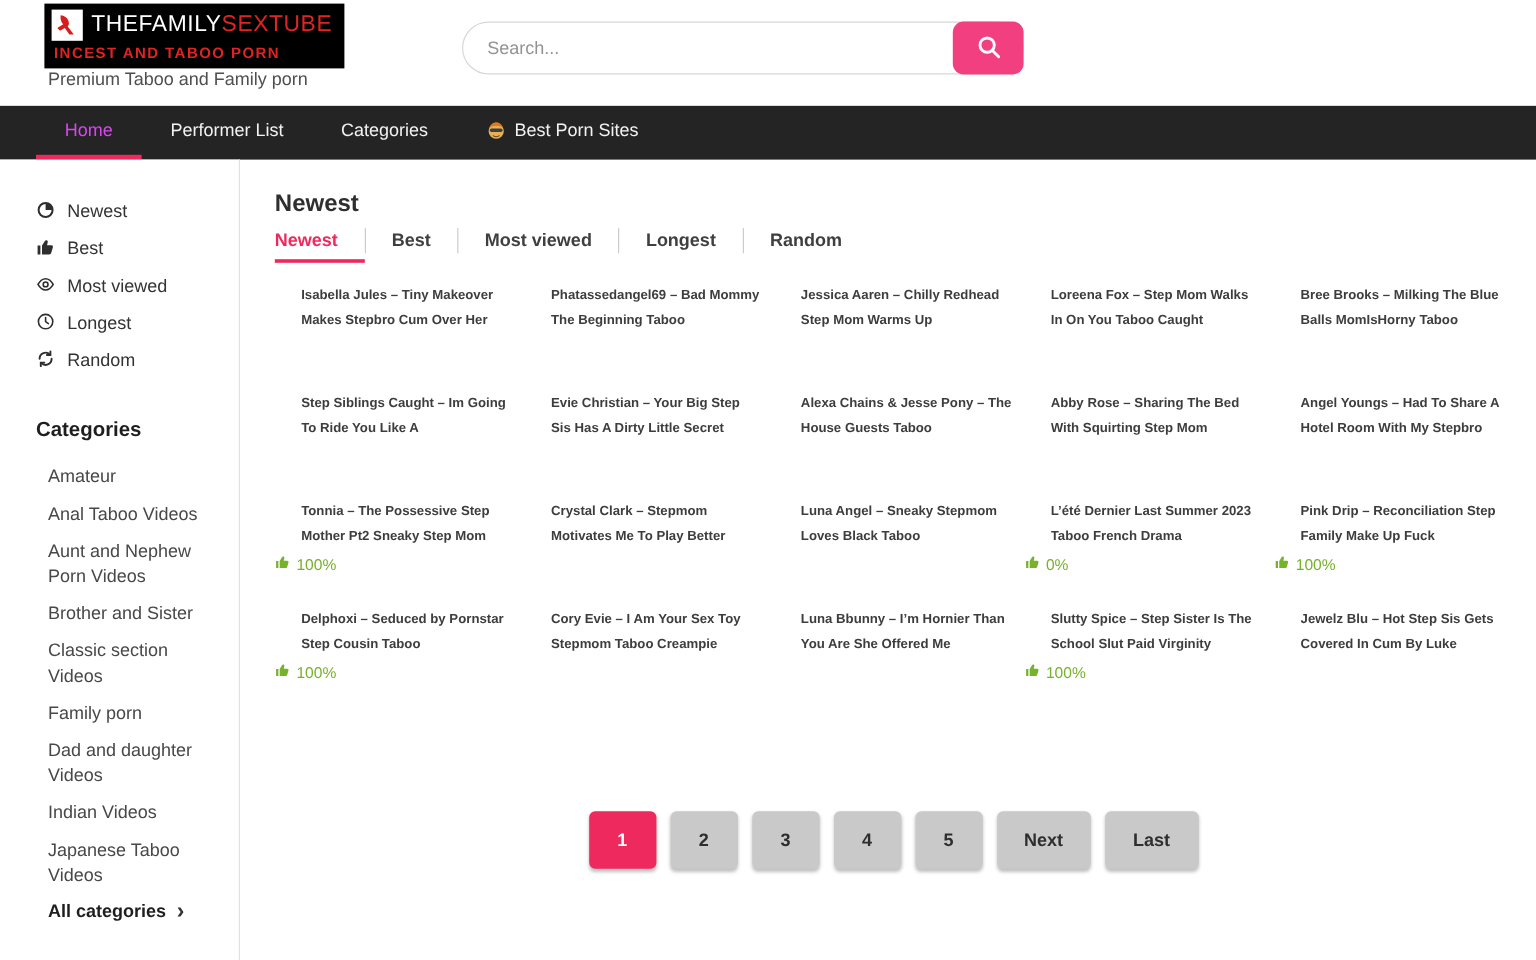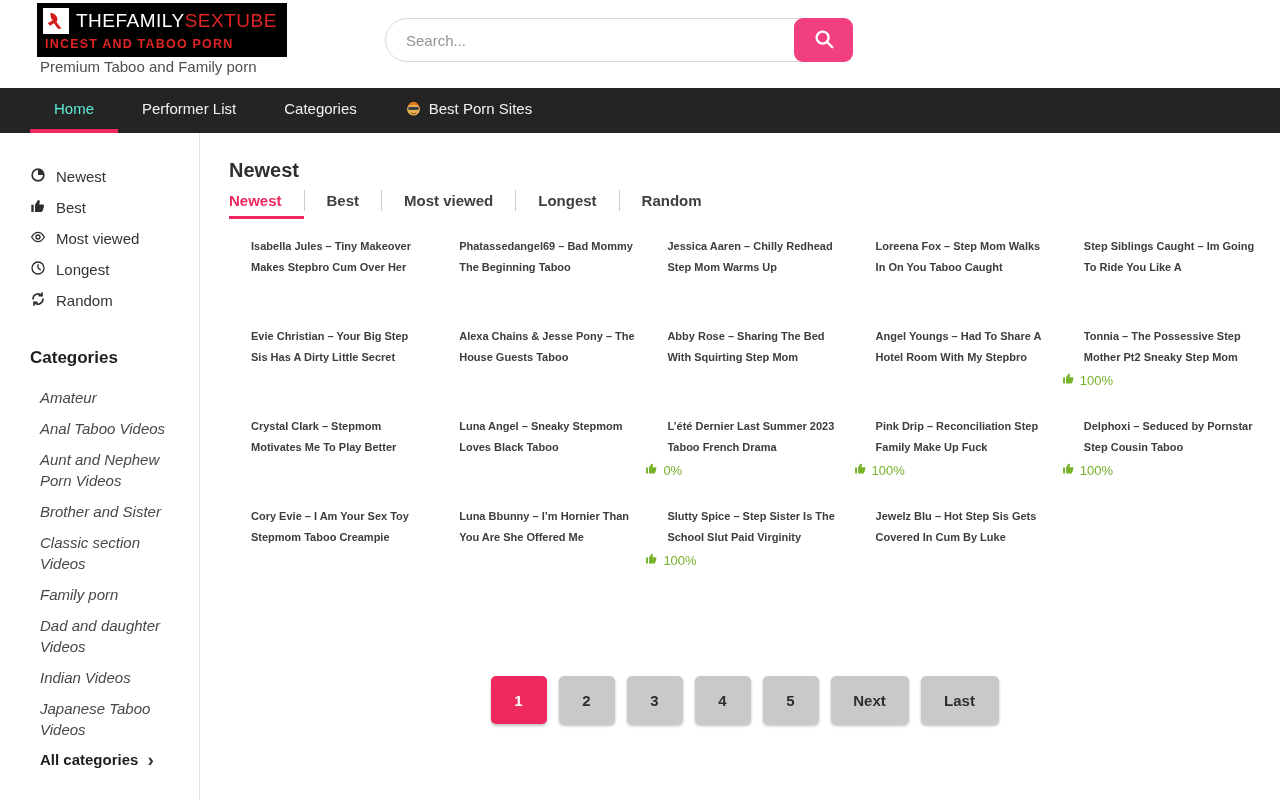--- a/index.html
+++ b/index.html
@@ -34,33 +34,33 @@
   .search-input::placeholder{ color:#939393; }
   .search-btn{ position:absolute; right:0; top:0; width:59px; height:44px; border:none;
                border-radius:9px; background:var(--search-button); cursor:pointer;
                display:flex; align-items:center; justify-content:center; }
   .search-btn svg{ width:22px; height:22px; }
 
   
   .nav{ height:45px; background:var(--nav-bg); display:flex; padding-left:30px; }
   .nav-item{ display:flex; align-items:center; gap:7px; padding:0 24px; color:#f2f2f2;
              font-size:15px; cursor:pointer; border-bottom:4px solid transparent; height:100%; }
-  .nav-item.active{ border-bottom-color:var(--accent); color:#5eead4; }
+  .nav-item.active{ border-bottom-color:var(--accent); color:#d946ef; }
   .nav-item .emoji-icon svg{ width:17px; height:17px; display:block; }
 
   
   .page{ display:flex; height:667px; }
   aside{ width:200px; min-width:200px; border-right:1px solid #e2e2e2; padding:28px 0 0 30px;
          background:#fff; }
   .sort-list{ list-style:none; }
   .sort-item{ display:flex; align-items:center; gap:10px; height:31px; font-size:15px;
               color:#333; cursor:pointer; }
   .sort-item svg{ width:16px; height:16px; flex:none; }
   .cat-heading{ font-size:17px; font-weight:bold; color:#1e1e1e; margin:32px 0 14px 0; }
-  .cat-list{ list-style:none; padding-left:10px;font-style:italic; }
+  .cat-list{ list-style:none; padding-left:10px; }
   .cat-item{ font-size:15px; color:#484848; line-height:21px; padding:5px 18px 5px 0;
              cursor:pointer; }
   .all-cats{ display:flex; align-items:center; gap:9px; font-size:15px; font-weight:bold;
              color:#1e1e1e; padding:6px 0 0 10px; cursor:pointer; }
   .all-cats .chev{ font-size:19px; line-height:15px; color:#333; }
 
   
   main{ flex:1; padding:24px 20px 0 29px; }
   .page-title{ font-size:20px; font-weight:bold; color:#2f2f2f; line-height:26px; }
   .tabs{ list-style:none; display:flex; margin-top:7px; height:30px; align-items:flex-start; }
@@ -222,20 +222,24 @@
   </div>
         <div class="video-card">
     <div class="video-title">Jessica Aaren – Chilly Redhead Step Mom Warms Up</div>
 
   </div>
         <div class="video-card">
     <div class="video-title">Loreena Fox – Step Mom Walks In On You Taboo Caught</div>
 
   </div>
         <div class="video-card">
+    <div class="video-title">Bree Brooks – Milking The Blue Balls MomIsHorny Taboo</div>
+
+  </div>
+        <div class="video-card">
     <div class="video-title">Step Siblings Caught – Im Going To Ride You Like A</div>
 
   </div>
         <div class="video-card">
     <div class="video-title">Evie Christian – Your Big Step Sis Has A Dirty Little Secret</div>
 
   </div>
         <div class="video-card">
     <div class="video-title">Alexa Chains &amp; Jesse Pony – The House Guests Taboo</div>
 

